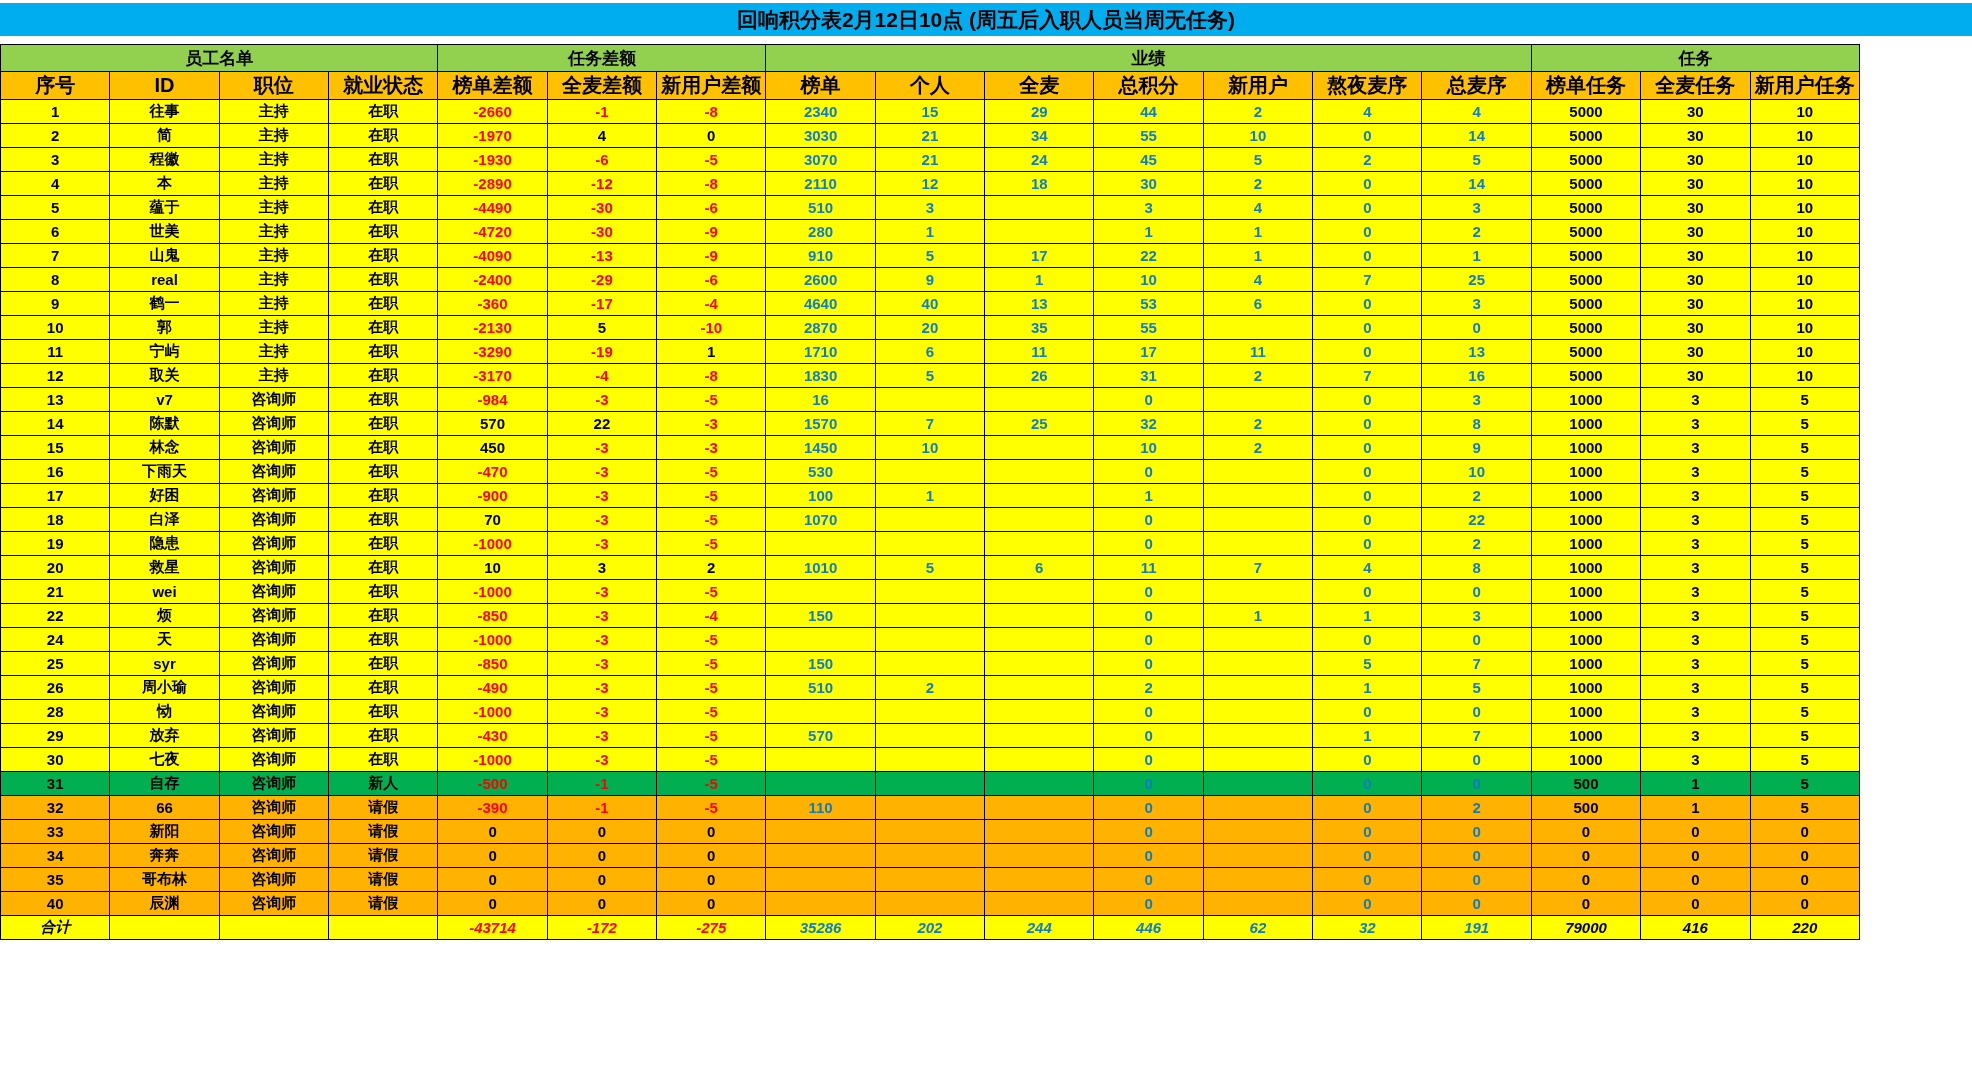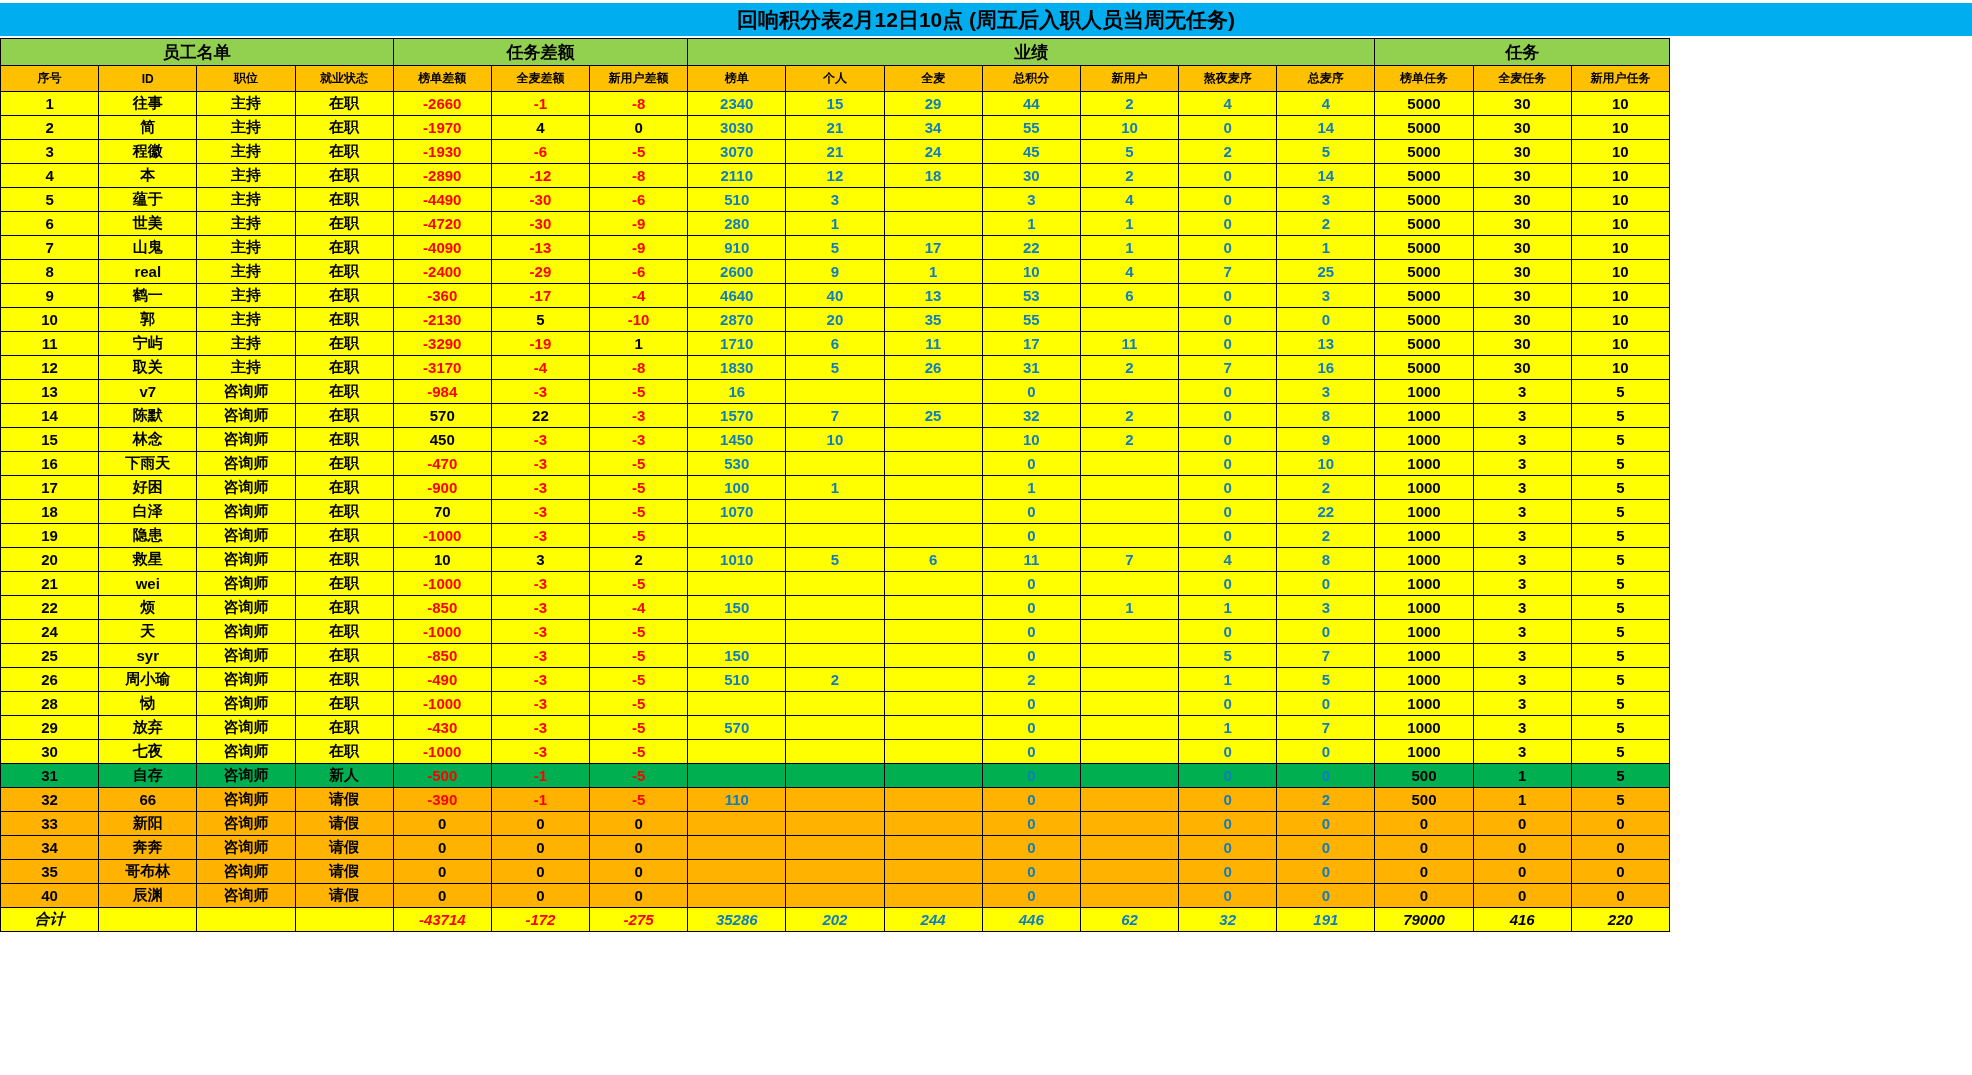--- a/index.html
+++ b/index.html
@@ -13,45 +13,45 @@
   }
   .title-bar {
     background: var(--title-bg, #00AEEF);
     height: 33px;
     display: flex;
     align-items: center;
     justify-content: center;
     font-size: 21px;
     font-weight: bold;
     color: #000;
-    margin-bottom: 2px;
+    margin-bottom: 8px;
   }
   table {
     border-collapse: collapse;
     table-layout: fixed;
-    width: 1670px;
+    width: 1860px;
   }
   th, td {
     border: 1px solid #000;
     padding: 0;
     text-align: center;
     vertical-align: middle;
     font-weight: bold;
     white-space: nowrap;
     overflow: hidden;
   }
   th.group-cell {
     background: var(--group-bg, #92D050);
     height: 27px;
     font-size: 17px;
   }
   th.col-cell {
     background: var(--header-bg, #FFC000);
     height: 26px;
-    font-size: 12px;
+    font-size: 20px;
   }
   td { height: 24px; font-size: 15px; }
   tr.row-active td { background: var(--row-active-bg, #FFFF00); }
   tr.row-new    td { background: var(--row-new-bg, #00B050); }
   tr.row-leave  td { background: var(--row-leave-bg, #FFB300); }
   tr.row-total  td { background: var(--total-bg, #FFFF00); font-style: italic; }
   td.neg  { color: var(--negative, #FF0000); }
   td.perf { color: var(--performance, #0F7DC2); }
   td.blk  { color: #000; }
 </style>

